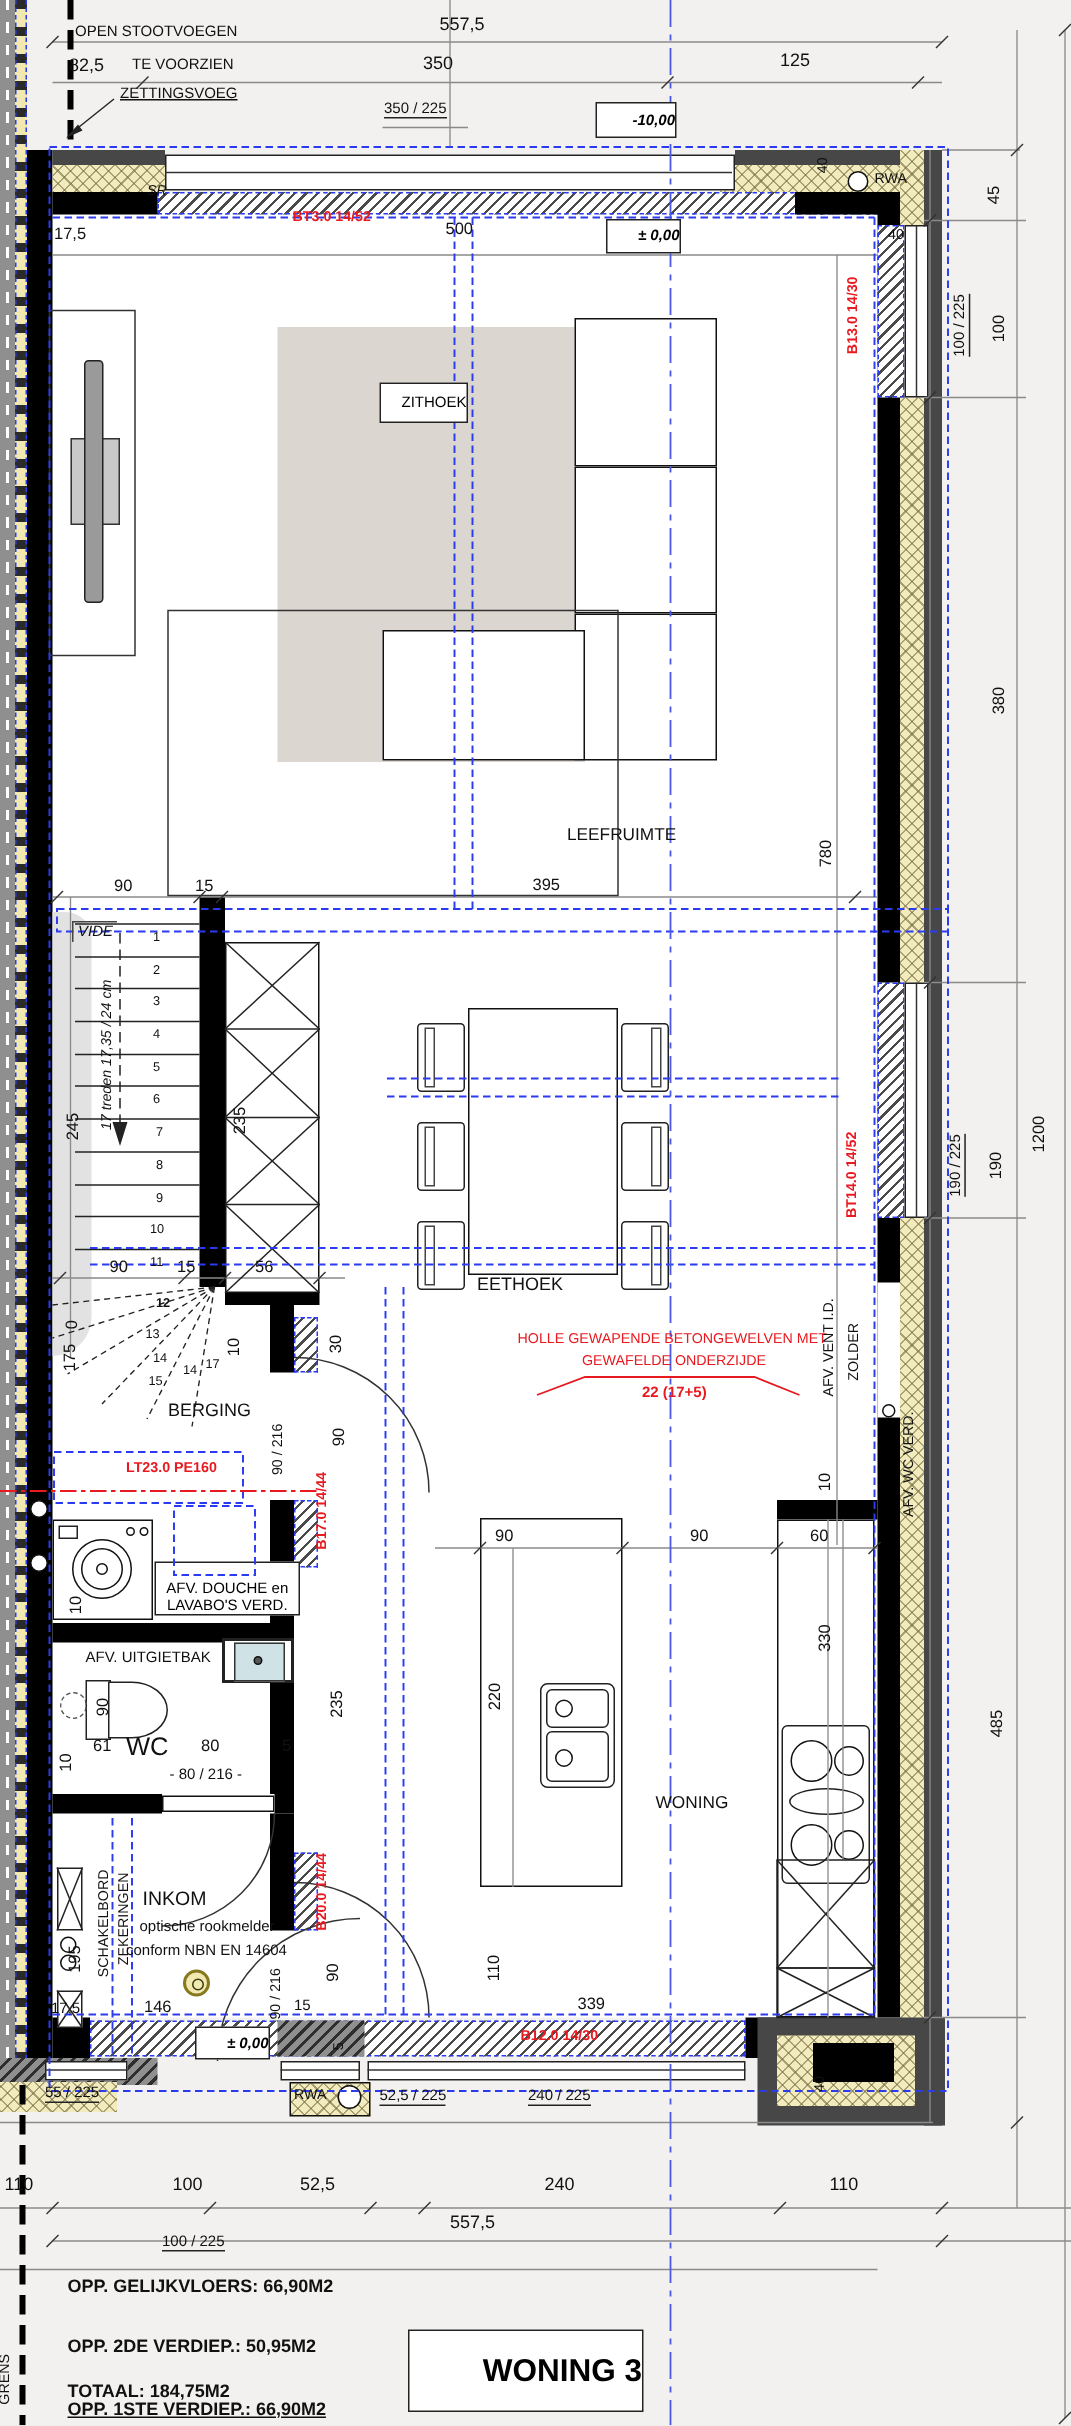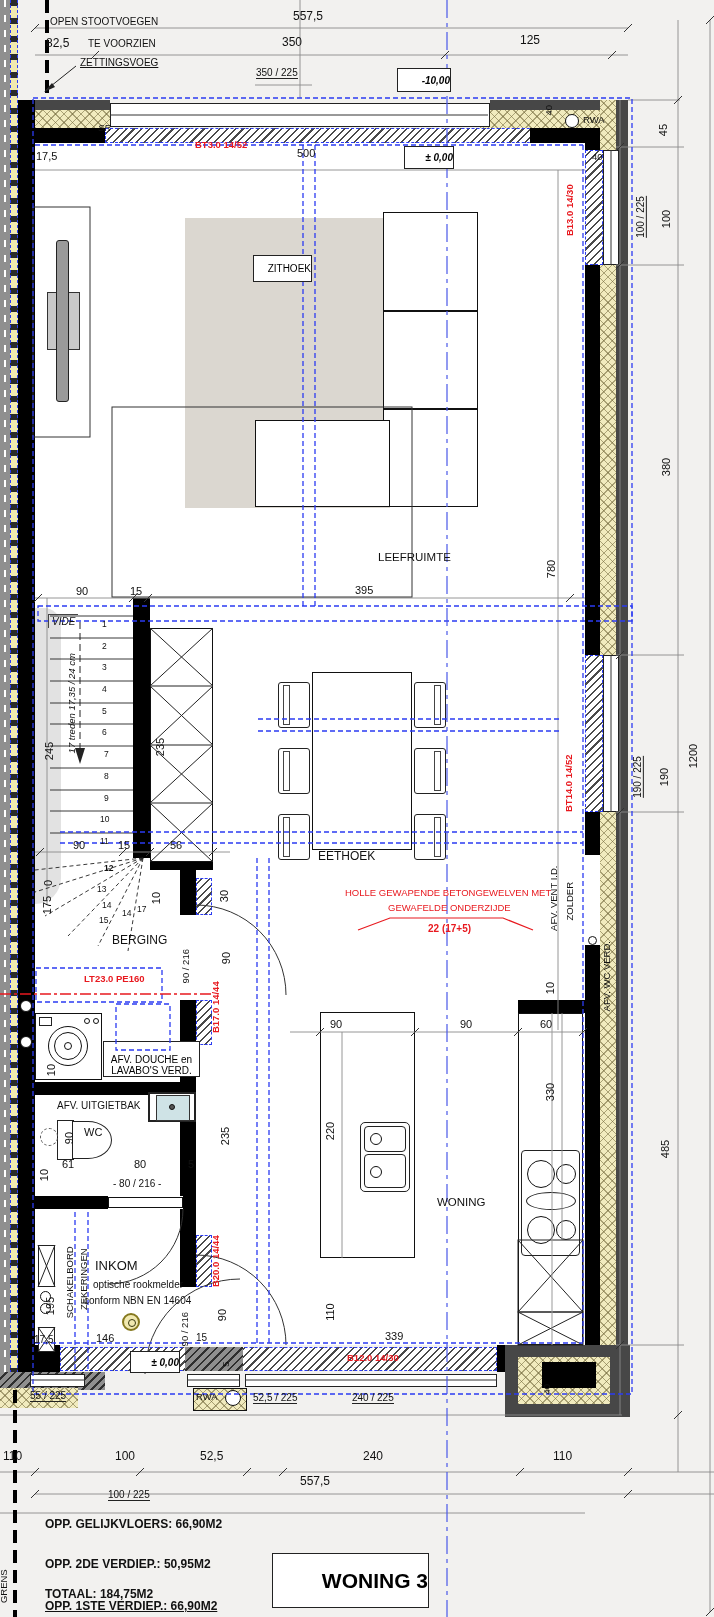--- a/index.html
+++ b/index.html
@@ -401,21 +401,21 @@
   <div class="lbl md red b" style="left:428px;top:923px;">22 (17+5)</div>
   <div class="lbl sm v" style="left:521px;top:893px;">AFV. VENT I.D.</div>
   <div class="lbl sm v" style="left:551px;top:896px;">ZOLDER</div>
   <div class="lbl sm v" style="left:572px;top:971px;">AFV. WC VERD.</div>
 
   <div class="lbl lg" style="left:112px;top:934px;">BERGING</div>
   <div class="lbl sm red b" style="left:84px;top:974px;">LT23.0 PE160</div>
   <div class="lbl v" style="left:45px;top:1064px;">10</div>
 
   <div class="lbl md" style="left:57px;top:1100px;">AFV. UITGIETBAK</div>
-  <div class="lbl" style="left:84px;top:1126px;font-size:11px;">WC</div>
+  <div class="lbl" style="left:84px;top:1156px;font-size:17px;">WC</div>
   <div class="lbl v" style="left:63px;top:1132px;">90</div>
   <div class="lbl" style="left:62px;top:1158px;">61</div>
   <div class="lbl" style="left:134px;top:1158px;">80</div>
   <div class="lbl" style="left:188px;top:1158px;">5</div>
   <div class="lbl v" style="left:38px;top:1169px;">10</div>
   <div class="lbl md" style="left:113px;top:1178px;">- 80 / 216 -</div>
   <div class="lbl v" style="left:216px;top:1130px;">235</div>
 
   <div class="lbl" style="left:95px;top:1259px;font-size:13px;">INKOM</div>
   <div class="lbl md" style="left:93px;top:1279px;">optische rookmelder</div>

